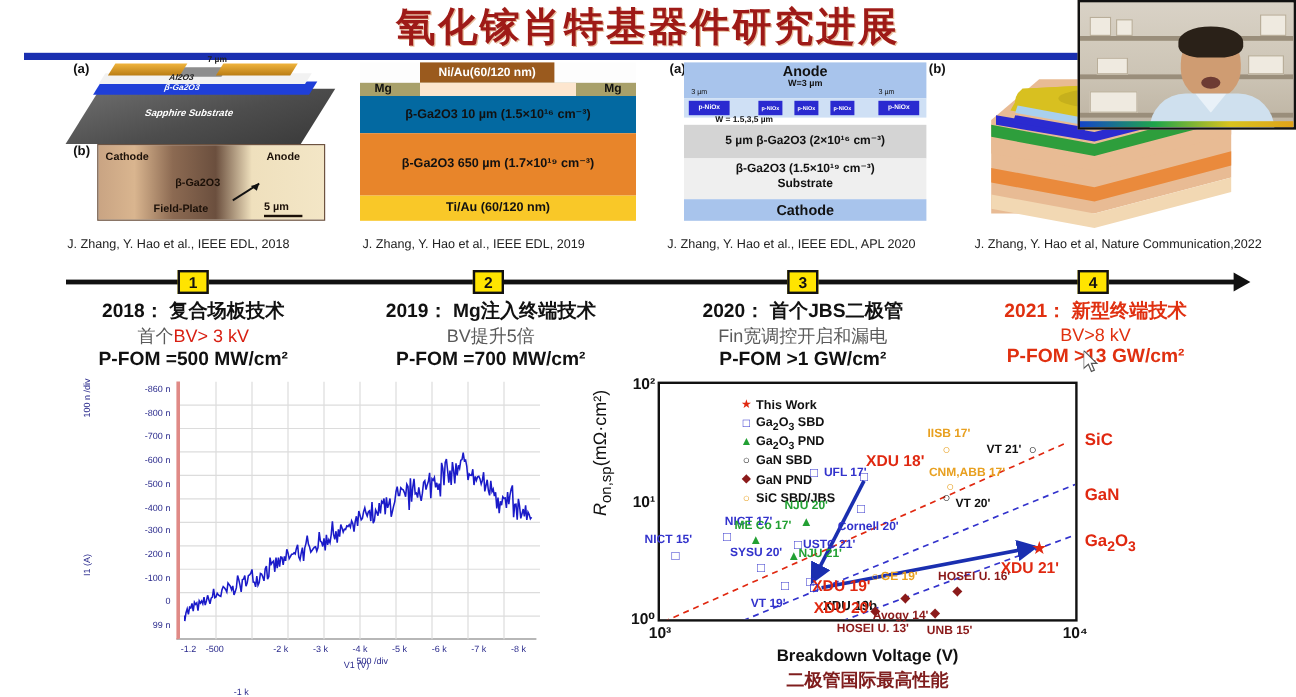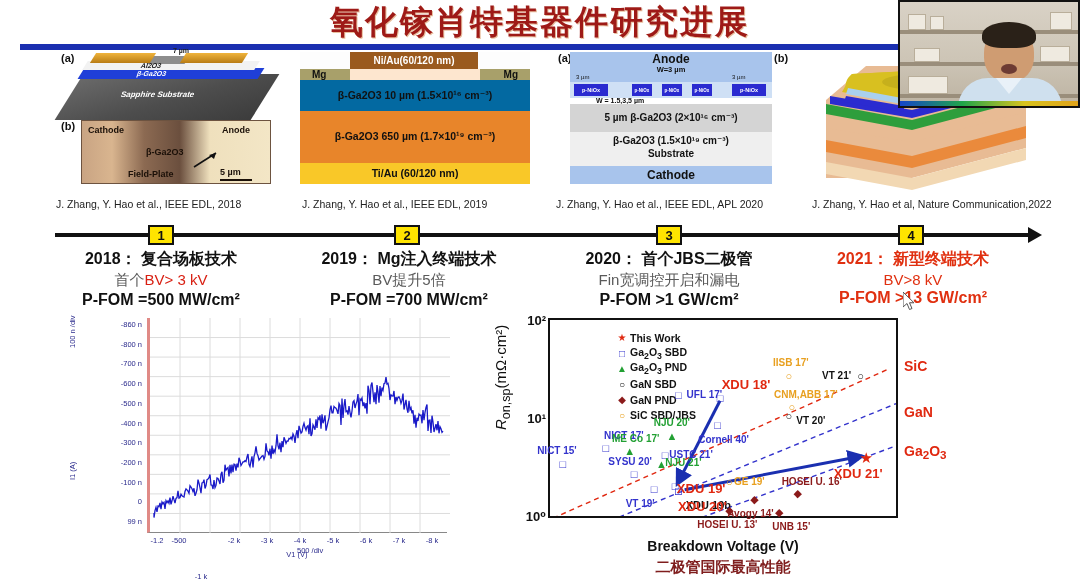--- a/index.html
+++ b/index.html
@@ -57,21 +57,21 @@
   .m-5um { left: 138px; top: 46px; }
   .m-ul { position: absolute; left: 138px; top: 58px; width: 32px; height: 2px; background: #1b1008; }
   .m-arrow { position: absolute; left: 110px; top: 30px; width: 28px; height: 18px; }
 
   
   .p2 { left: 300px; width: 230px; height: 148px; }
   .stack { position: absolute; left: 0; top: 0; width: 230px; height: 132px; background:#fdfdfd; }
   .s-row { position: absolute; left: 0; width: 230px; text-align: center; color: #111;
     font-size: 10.5px; font-weight: bold; line-height: 1.1; display: flex;
     align-items: center; justify-content: center; white-space: nowrap; }
-  .s-niau { left: 50px; top: 0; width: 128px; height: 17px; background: #9a5a1e; color: #fff; font-size: 10px; }
+  .s-niau { left: 50px; top: 0; width: 112px; height: 17px; background: #9a5a1e; color: #fff; font-size: 10px; }
   .s-mgband { top: 17px; height: 11px; background: #a8a06a; justify-content: space-between; padding: 0 12px; font-size: 10px; }
   .s-mgband .gap { background: #fde6cf; width: 130px; height: 11px; }
   .s-bgo10 { top: 28px; height: 31px; background: #0369a1; }
   .s-bgo650 { top: 59px; height: 52px; background: #e8852a; }
   .s-tiau { top: 111px; height: 21px; background: #f9c828; }
   .cite { position: absolute; font-size: 10.5px; color: #222; white-space: nowrap; }
 
   
   .p3 { left: 556px; width: 230px; height: 148px; }
   .j-box { position: absolute; left: 0; top: 0; width: 230px; height: 132px; }
@@ -452,21 +452,21 @@
           <div class="pt-label" style="left: 73.8333px; top: 114.501px; color: rgb(51, 51, 204); font-size: 10px;">NICT 17'</div>
           <div class="pt-mark" style="left: 84.0912px; top: 153.726px; color: rgb(51, 51, 204); font-size: 11px;">□</div>
           <div class="pt-label" style="left: 80.0912px; top: 140.726px; color: rgb(51, 51, 204); font-size: 10px;">SYSU 20'</div>
           <div class="pt-mark" style="left: 104.156px; top: 168.682px; color: rgb(51, 51, 204); font-size: 11px;">□</div>
           <div class="pt-label" style="left: 90.1564px; top: 182.682px; color: rgb(51, 51, 204); font-size: 10px;">VT 19'</div>
           <div class="pt-mark" style="left: 115.024px; top: 134.922px; color: rgb(51, 51, 204); font-size: 11px;">□</div>
           <div class="pt-label" style="left: 141.024px; top: 133.922px; color: rgb(51, 51, 204); font-size: 10px;">USTC 21'</div>
           <div class="pt-mark" style="left: 128.389px; top: 75.416px; color: rgb(51, 51, 204); font-size: 11px;">□</div>
           <div class="pt-label" style="left: 154.389px; top: 74.416px; color: rgb(51, 51, 204); font-size: 10px;">UFL 17'</div>
           <div class="pt-mark" style="left: 167.568px; top: 104.917px; color: rgb(51, 51, 204); font-size: 11px;">□</div>
-          <div class="pt-label" style="left: 173.568px; top: 118.917px; color: rgb(51, 51, 204); font-size: 10px;">Cornell 40'</div>
+          <div class="pt-label" style="left: 173.568px; top: 118.917px; color: rgb(51, 51, 204); font-size: 10px;">Cornell 20'</div>
           <div class="pt-mark" style="left: 170.011px; top: 77.9962px; color: rgb(51, 51, 204); font-size: 11px;">□</div>
           <div class="pt-label" style="left: 196.011px; top: 63.9962px; color: rgb(224, 40, 16); font-size: 13px;">XDU 18'</div>
           <div class="pt-mark" style="left: 125.158px; top: 166.499px; color: rgb(51, 51, 204); font-size: 11px;">□</div>
           <div class="pt-label" style="left: 151.158px; top: 168.499px; color: rgb(224, 40, 16); font-size: 13px;">XDU 19'</div>
           <div class="pt-mark" style="left: 128.389px; top: 170.983px; color: rgb(51, 51, 204); font-size: 11px;">□</div>
           <div class="pt-label" style="left: 158.389px; top: 184.983px; color: rgb(17, 17, 17); font-size: 11px;">XDU 19b</div>
           <div class="pt-mark" style="left: 128.389px; top: 170.983px; color: rgb(51, 51, 204); font-size: 11px;">□</div>
           <div class="pt-label" style="left: 152.389px; top: 185.983px; color: rgb(224, 40, 16); font-size: 13px;">XDU 20'</div>
           <div class="pt-mark" style="left: 79.7353px; top: 131.05px; color: rgb(34, 160, 51); font-size: 11px;">▲</div>
           <div class="pt-label" style="left: 85.7353px; top: 118.05px; color: rgb(34, 160, 51); font-size: 10px;">ME Co 17'</div>
@@ -494,20 +494,24 @@
           <div class="pt-label" style="left: 241.314px; top: 205.944px; color: rgb(139, 26, 26); font-size: 10px;">UNB 15'</div>
           <div class="pt-mark" style="left: 316.18px; top: 136.998px; color: rgb(224, 40, 16); font-size: 15px;">★</div>
           <div class="pt-label" style="left: 308.18px; top: 152.998px; color: rgb(224, 40, 16); font-size: 13px;">XDU 21'</div>
         </div>
     </div>
     <div id="sc-mats">
         <div class="mat-label" style="left: 416px; top: 56.4953px;">SiC</div>
         <div class="mat-label" style="left: 416px; top: 101.944px;">GaN</div>
         <div class="mat-label" style="left: 416px; top: 141.92px;">Ga<sub>2</sub>O<sub>3</sub></div>
       </div>
+    <div class="sc-xticks" id="sc-xticks">
+        <div class="sc-xt" style="left: 2px;">10³</div>
+        <div class="sc-xt" style="left: 348px;">10⁴</div>
+      </div>
     <div class="sc-xlabel">Breakdown Voltage (V)</div>
     <div class="sc-caption">二极管国际最高性能</div>
   </div>
 
   <div class="pip">
     <div class="pip-wall"></div>
     <div class="pip-shelf" style="top:28px"></div>
     <div class="pip-shelf" style="top:60px"></div>
     <div class="pip-shelf" style="top:92px"></div>
     <div class="pip-book" style="left:8px;top:12px;width:18px;height:16px"></div>

